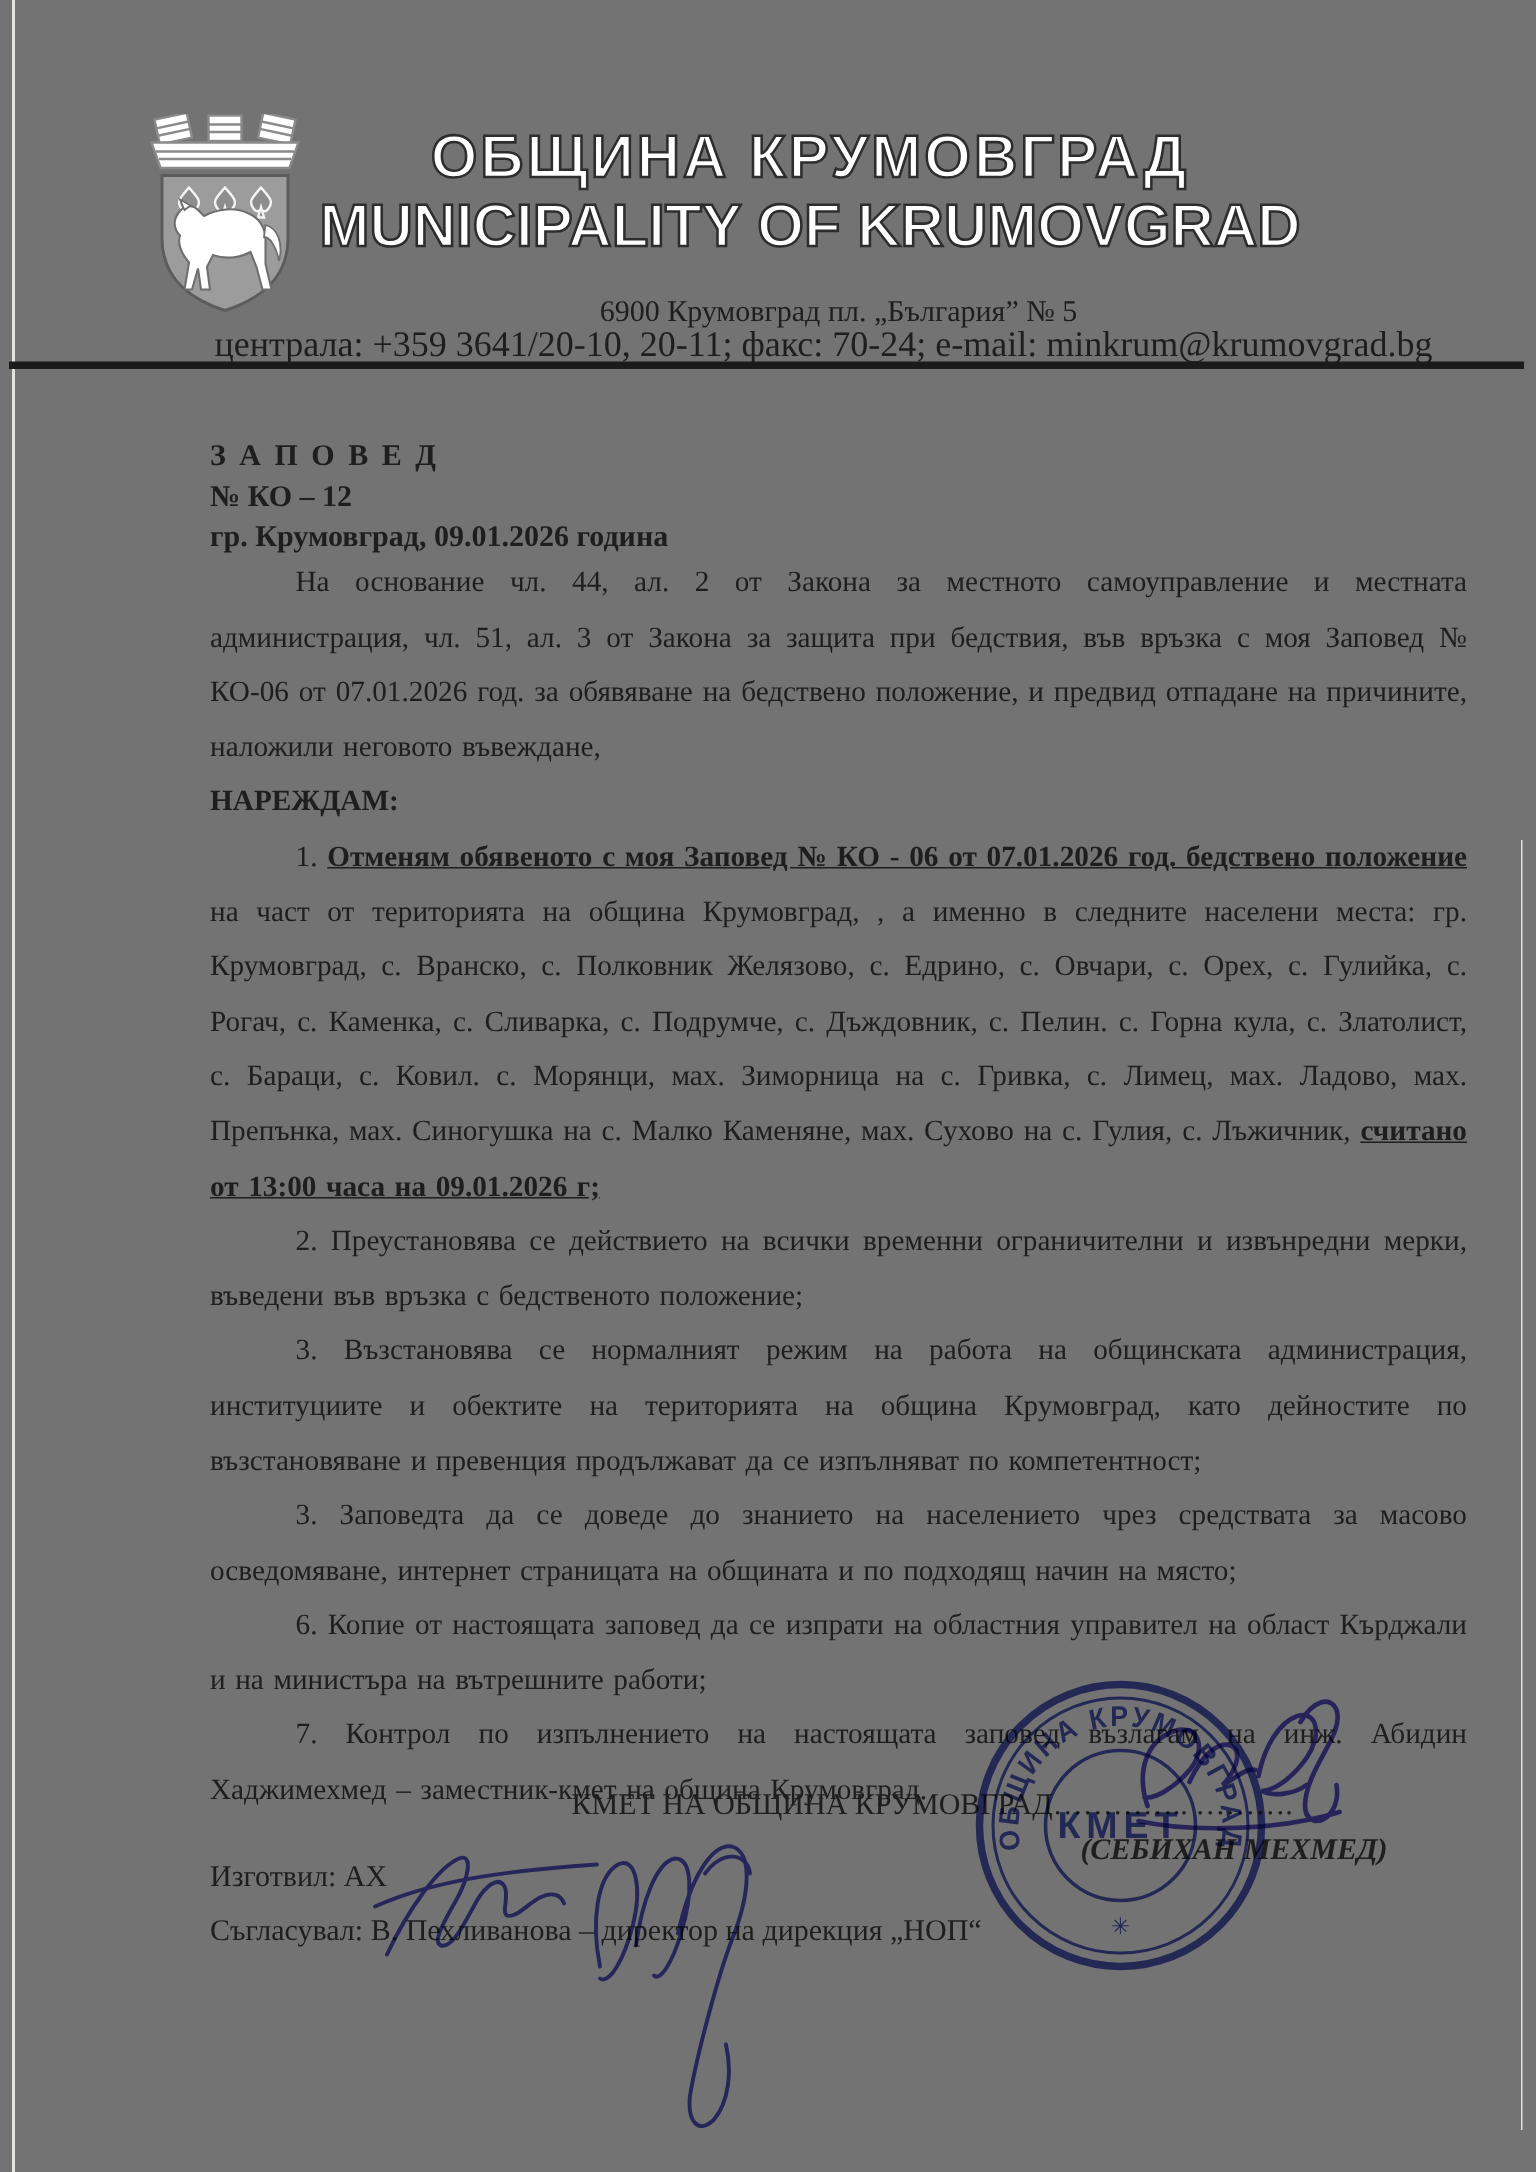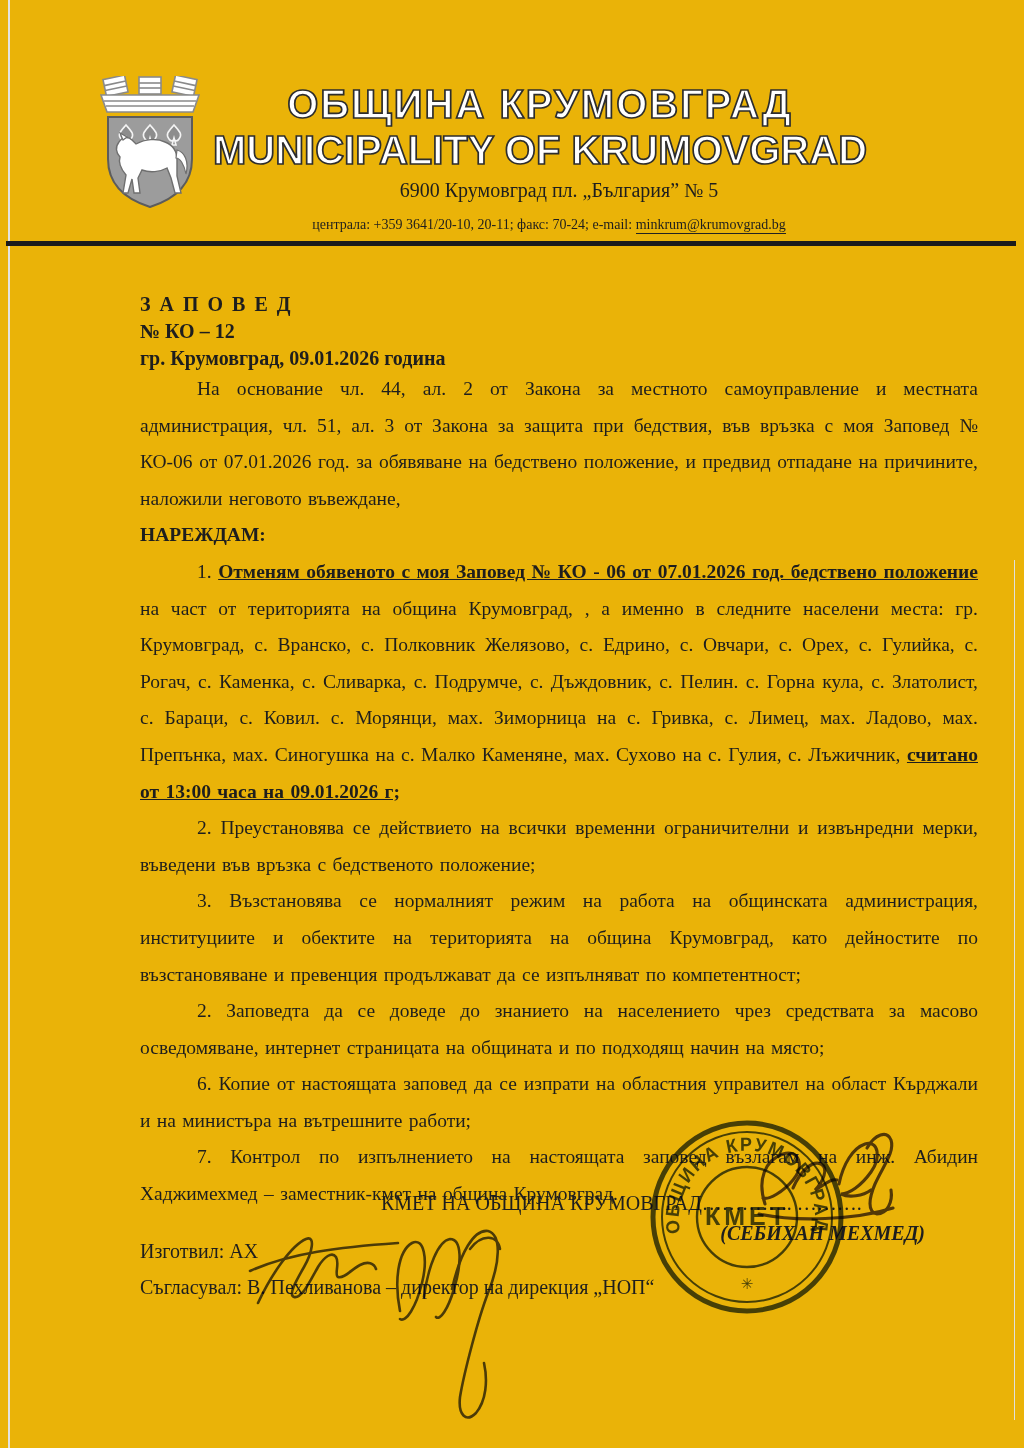--- a/index.html
+++ b/index.html
@@ -1,32 +1,32 @@
 <!DOCTYPE html>
 <html lang="bg"><head>
 <meta charset="utf-8">
 <style>
   html,body{margin:0;padding:0;background:#e8e8e6;}
   .page{
     position:relative;
     width:1024px;height:1448px;
     margin:0 auto;
-    background:#eab308;
+    background:#737373;
     font-family:"Liberation Serif","DejaVu Serif",serif;
     color:#1e1e1e;
     overflow:hidden;
   }
   .scan-edge-left{position:absolute;left:8px;top:0;width:2px;height:100%;background:#e3e3e0;}
   .scan-edge-right{position:absolute;right:9px;top:560px;width:1px;height:860px;background:#e0e0dd;}
 
   
   .coat{position:absolute;left:93px;top:76px;}
   .orgnames{position:absolute;left:180px;top:80px;}
-  .addr{position:absolute;left:140px;top:179px;width:838px;text-align:center;font-size:20px;}
-  .contact{position:absolute;left:120px;top:217px;width:858px;text-align:center;font-size:14px;}
+  .addr{position:absolute;left:140px;top:197px;width:838px;text-align:center;font-size:20px;}
+  .contact{position:absolute;left:120px;top:217px;width:858px;text-align:center;font-size:24px;}
   .email{border-bottom:1.5px solid #222;padding-bottom:1px;}
   .rule{position:absolute;left:6px;top:241px;width:1010px;height:5px;background:#1b1b1b;}
 
   
   .title-block{position:absolute;left:140px;top:291px;width:838px;text-align:left;
     font-weight:bold;font-size:20px;line-height:27px;}
   .title-order{letter-spacing:2px;}
 
   
   .body-text{position:absolute;left:140px;top:371px;width:838px;
@@ -106,21 +106,21 @@
     <div>№ КО – 12</div>
     <div>гр. Крумовград, 09.01.2026 година</div>
   </div>
 
   <div class="body-text">
     <p>На основание чл. 44, ал. 2 от Закона за местното самоуправление и местната администрация, чл. 51, ал. 3 от Закона за защита при бедствия, във връзка с моя Заповед № КО-06 от 07.01.2026 год. за обявяване на бедствено положение, и предвид отпадане на причините, наложили неговото въвеждане,</p>
     <p class="cmd-head">НАРЕЖДАМ:</p>
     <p><span>1. </span><span class="b">Отменям обявеното с моя Заповед № КО - 06 от 07.01.2026 год. бедствено положение</span><span> на част от територията на община Крумовград, , а именно в следните населени места: гр. Крумовград, с. Вранско, с. Полковник Желязово, с. Едрино, с. Овчари, с. Орех, с. Гулийка, с. Рогач, с. Каменка, с. Сливарка, с. Подрумче, с. Дъждовник, с. Пелин. с. Горна кула, с. Златолист, с. Бараци, с. Ковил. с. Морянци, мах. Зиморница на с. Гривка, с. Лимец, мах. Ладово, мах. Препънка, мах. Синогушка на с. Малко Каменяне, мах. Сухово на с. Гулия, с. Лъжичник, </span><span class="b">считано от 13:00 часа на 09.01.2026 г;</span></p>
     <p>2. Преустановява се действието на всички временни ограничителни и извънредни мерки, въведени във връзка с бедственото положение;</p>
     <p>3. Възстановява се нормалният режим на работа на общинската администрация, институциите и обектите на територията на община Крумовград, като дейностите по възстановяване и превенция продължават да се изпълняват по компетентност;</p>
-    <p>2. Заповедта да се доведе до знанието на населението чрез средствата за масово осведомяване, интернет страницата на общината и по подходящ начин на място;</p>
+    <p>3. Заповедта да се доведе до знанието на населението чрез средствата за масово осведомяване, интернет страницата на общината и по подходящ начин на място;</p>
     <p>6. Копие от настоящата заповед да се изпрати на областния управител на област Кърджали и на министъра на вътрешните работи;</p>
     <p>7. Контрол по изпълнението на настоящата заповед възлагам на инж. Абидин Хаджимехмед – заместник-кмет на община Крумовград.</p>
   </div>
 
   <div class="sig-area">
     <div class="kmet-line">КМЕТ НА ОБЩИНА КРУМОВГРАД………….. ……….</div>
     <div class="kmet-name">(СЕБИХАН МЕХМЕД)</div>
   </div>
 
   <div class="footer-prepared">Изготвил: АХ</div>

